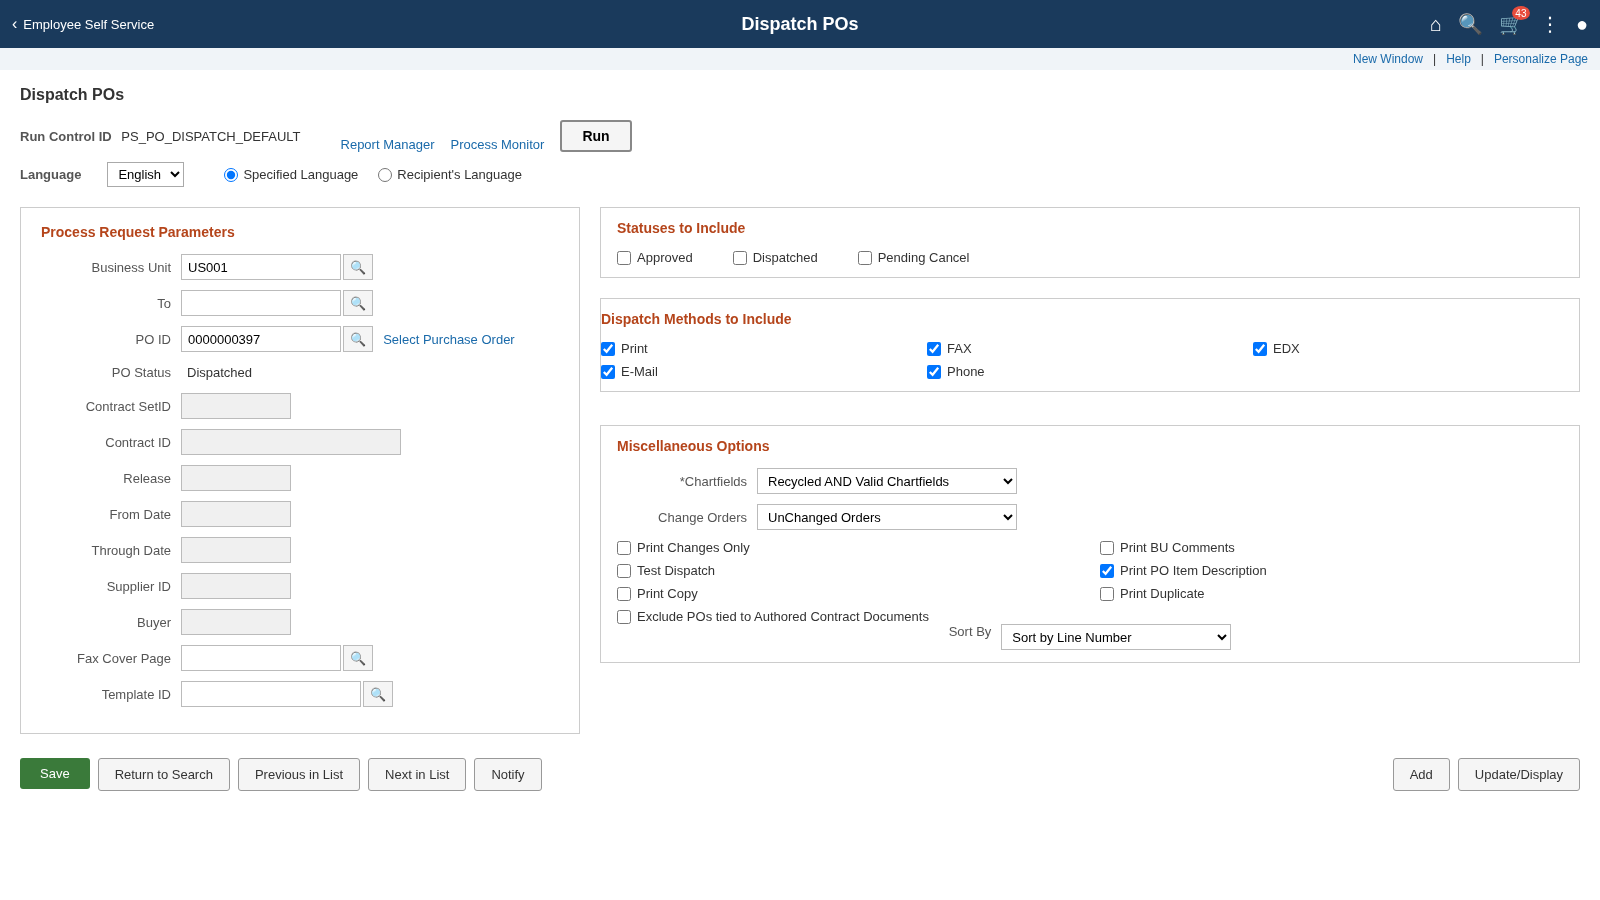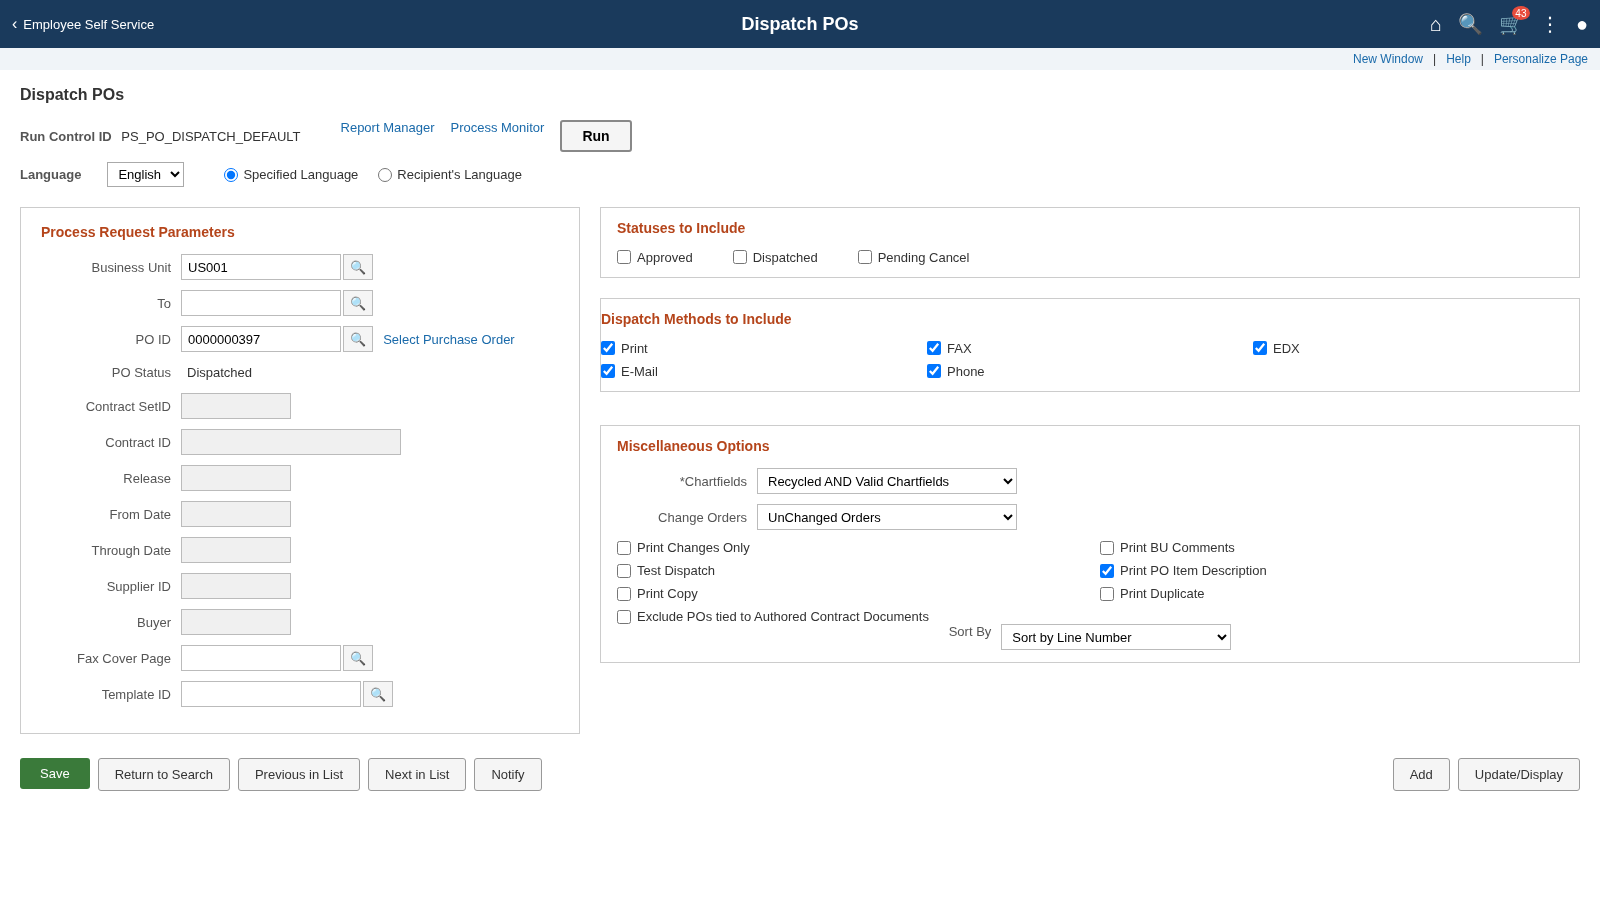--- a/index.html
+++ b/index.html
@@ -78,21 +78,21 @@
 
     
     .run-control-area {
       display: flex;
       align-items: center;
       margin-bottom: 10px;
       gap: 20px;
     }
     .run-control-label { font-weight: bold; color: #555; margin-right: 6px; }
     .run-control-value { color: #333; }
-    .run-control-links { display: flex; gap: 16px; align-items: flex-start; margin-left: 20px; }
+    .run-control-links { display: flex; gap: 16px; align-items: flex-end; margin-left: 20px; }
     .run-control-links a { color: #1a6aaa; text-decoration: none; cursor: pointer; font-size: 13px; }
     .run-btn {
       padding: 6px 20px;
       border: 2px solid #888;
       background: #f5f5f5;
       font-size: 14px;
       font-weight: bold;
       cursor: pointer;
       border-radius: 3px;
     }
@@ -176,21 +176,21 @@
       border: 1px solid #ccc;
       padding: 12px 16px;
       margin-bottom: 20px;
     }
     .checkbox-row {
       display: flex;
       align-items: center;
       gap: 40px;
       margin-top: 8px;
     }
-    .checkbox-item { display: flex; align-items: flex-start; gap: 6px; cursor: pointer; }
+    .checkbox-item { display: flex; align-items: center; gap: 6px; cursor: pointer; }
 
     
     .dispatch-box {
       border: 1px solid #ccc;
       padding: 12px 0;
       margin-bottom: 33px;
     }
     .dispatch-grid {
       display: grid;
       grid-template-columns: 1fr 1fr 1fr;

